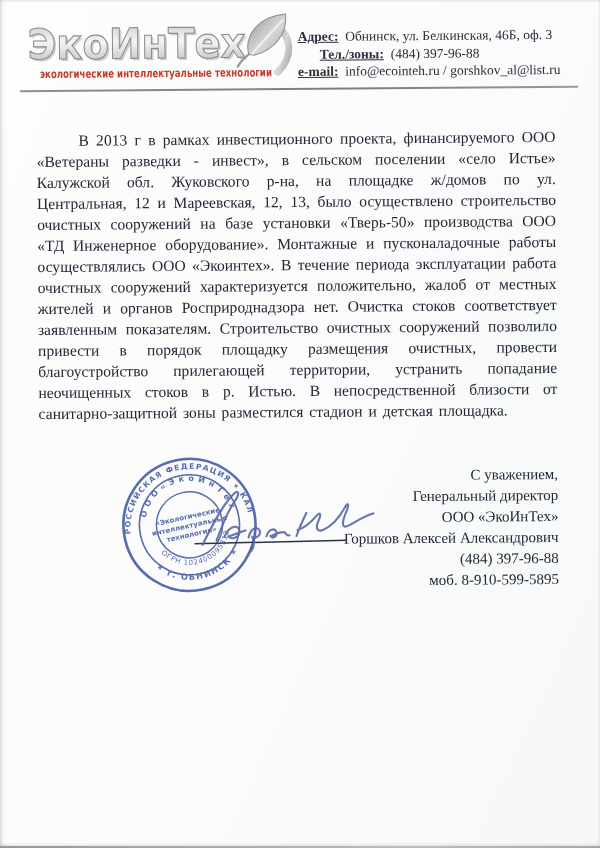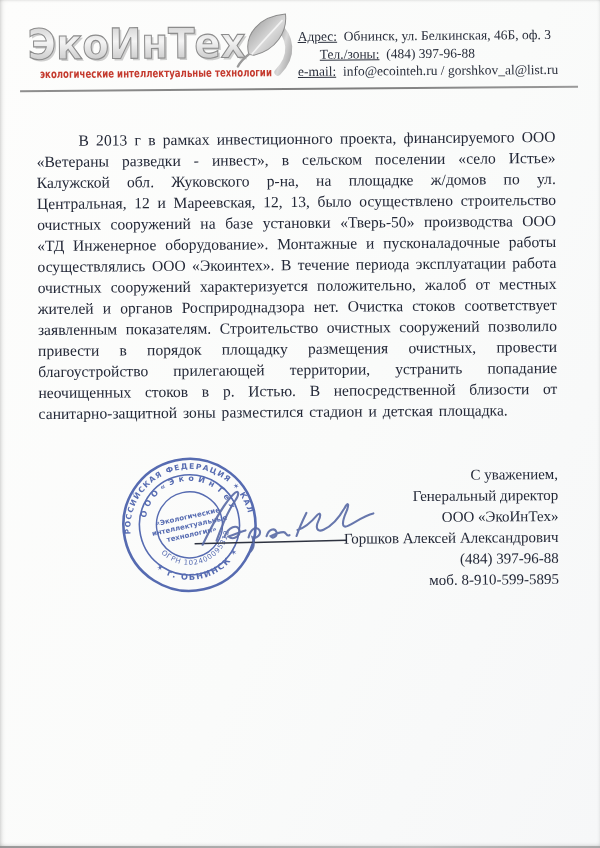--- a/index.html
+++ b/index.html
@@ -19,21 +19,21 @@
     transform-origin:50% 40%;
   }
   
   .logo-wrap{position:absolute;left:26px;top:12px;width:280px;height:78px;}
   .contact{
     position:absolute;left:300px;top:28px;width:285px;
     font-size:13.5px;color:#2a2f3c;line-height:17.5px;
   }
   .contact .row{white-space:nowrap;}
   .contact .row.r2{padding-left:22px;}
-  .contact b{font-weight:normal;text-decoration:underline;}
+  .contact b{font-weight:bold;text-decoration:underline;}
   .hrule{
     position:absolute;left:22px;top:88px;width:558px;height:2px;
     background:linear-gradient(90deg,#8f8f8f,#7d7d7d 60%,#9a9a9a);
   }
   
   .body-text{
     position:absolute;left:38px;top:128px;width:519px;
     font-size:15.6px;line-height:21px;color:#242938;
     text-align:justify;
   }

